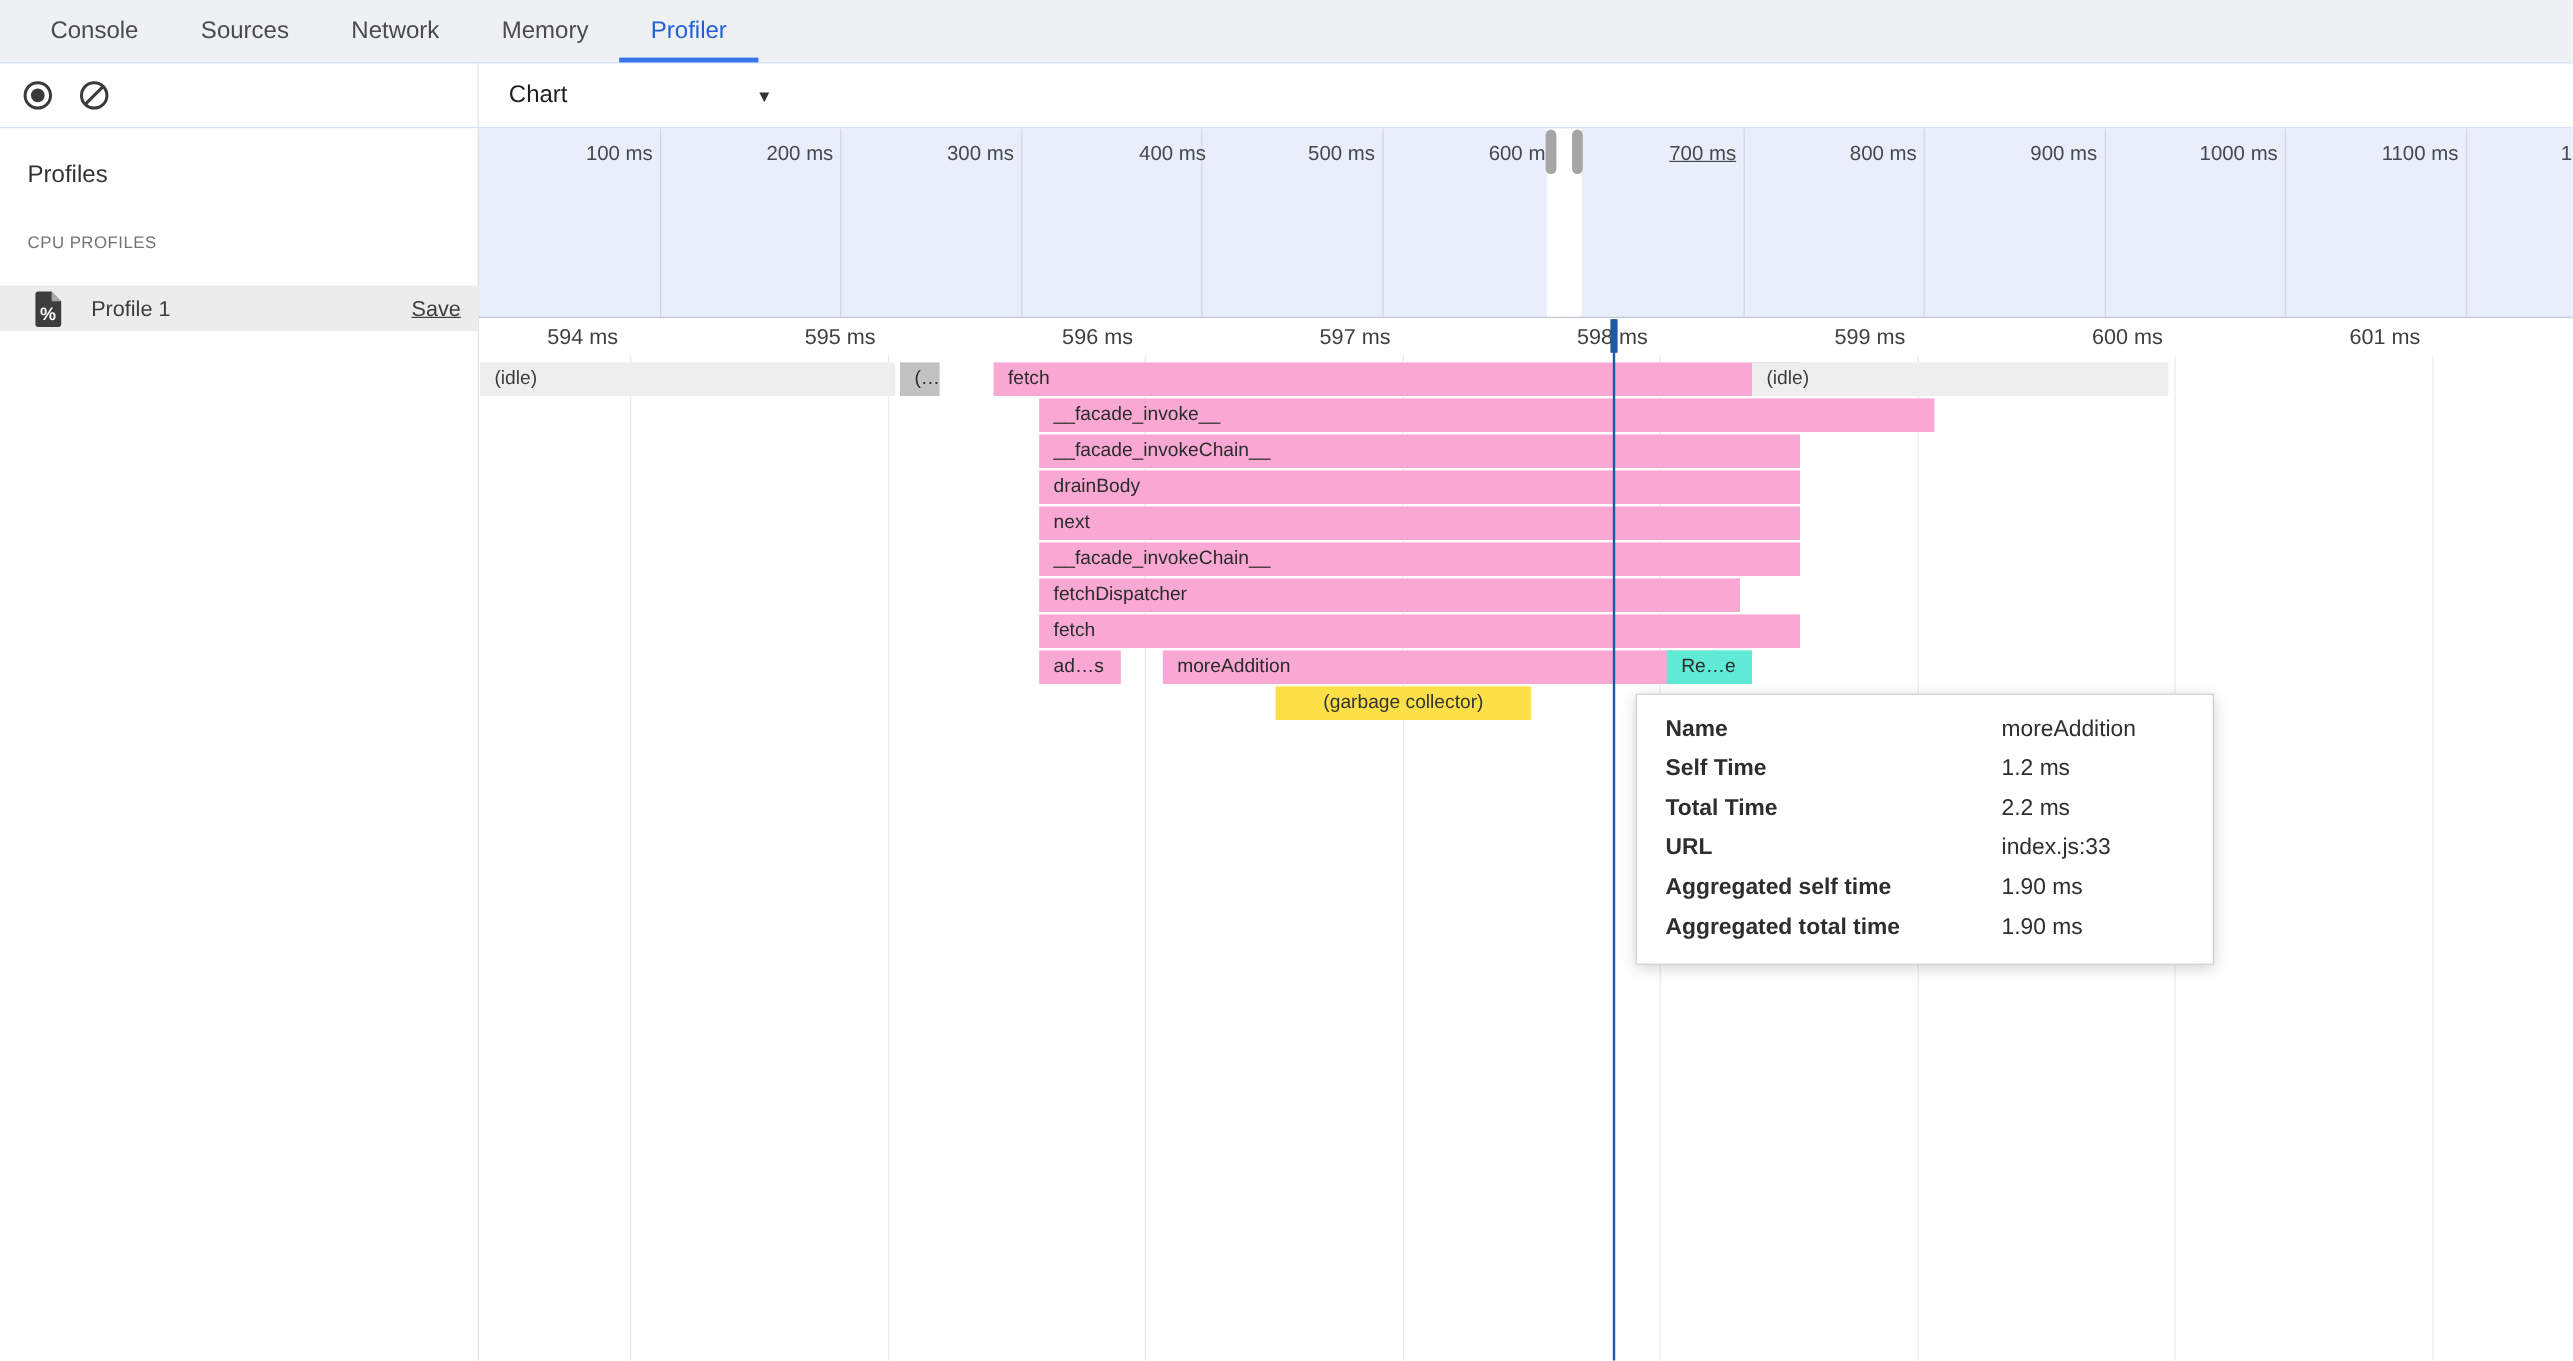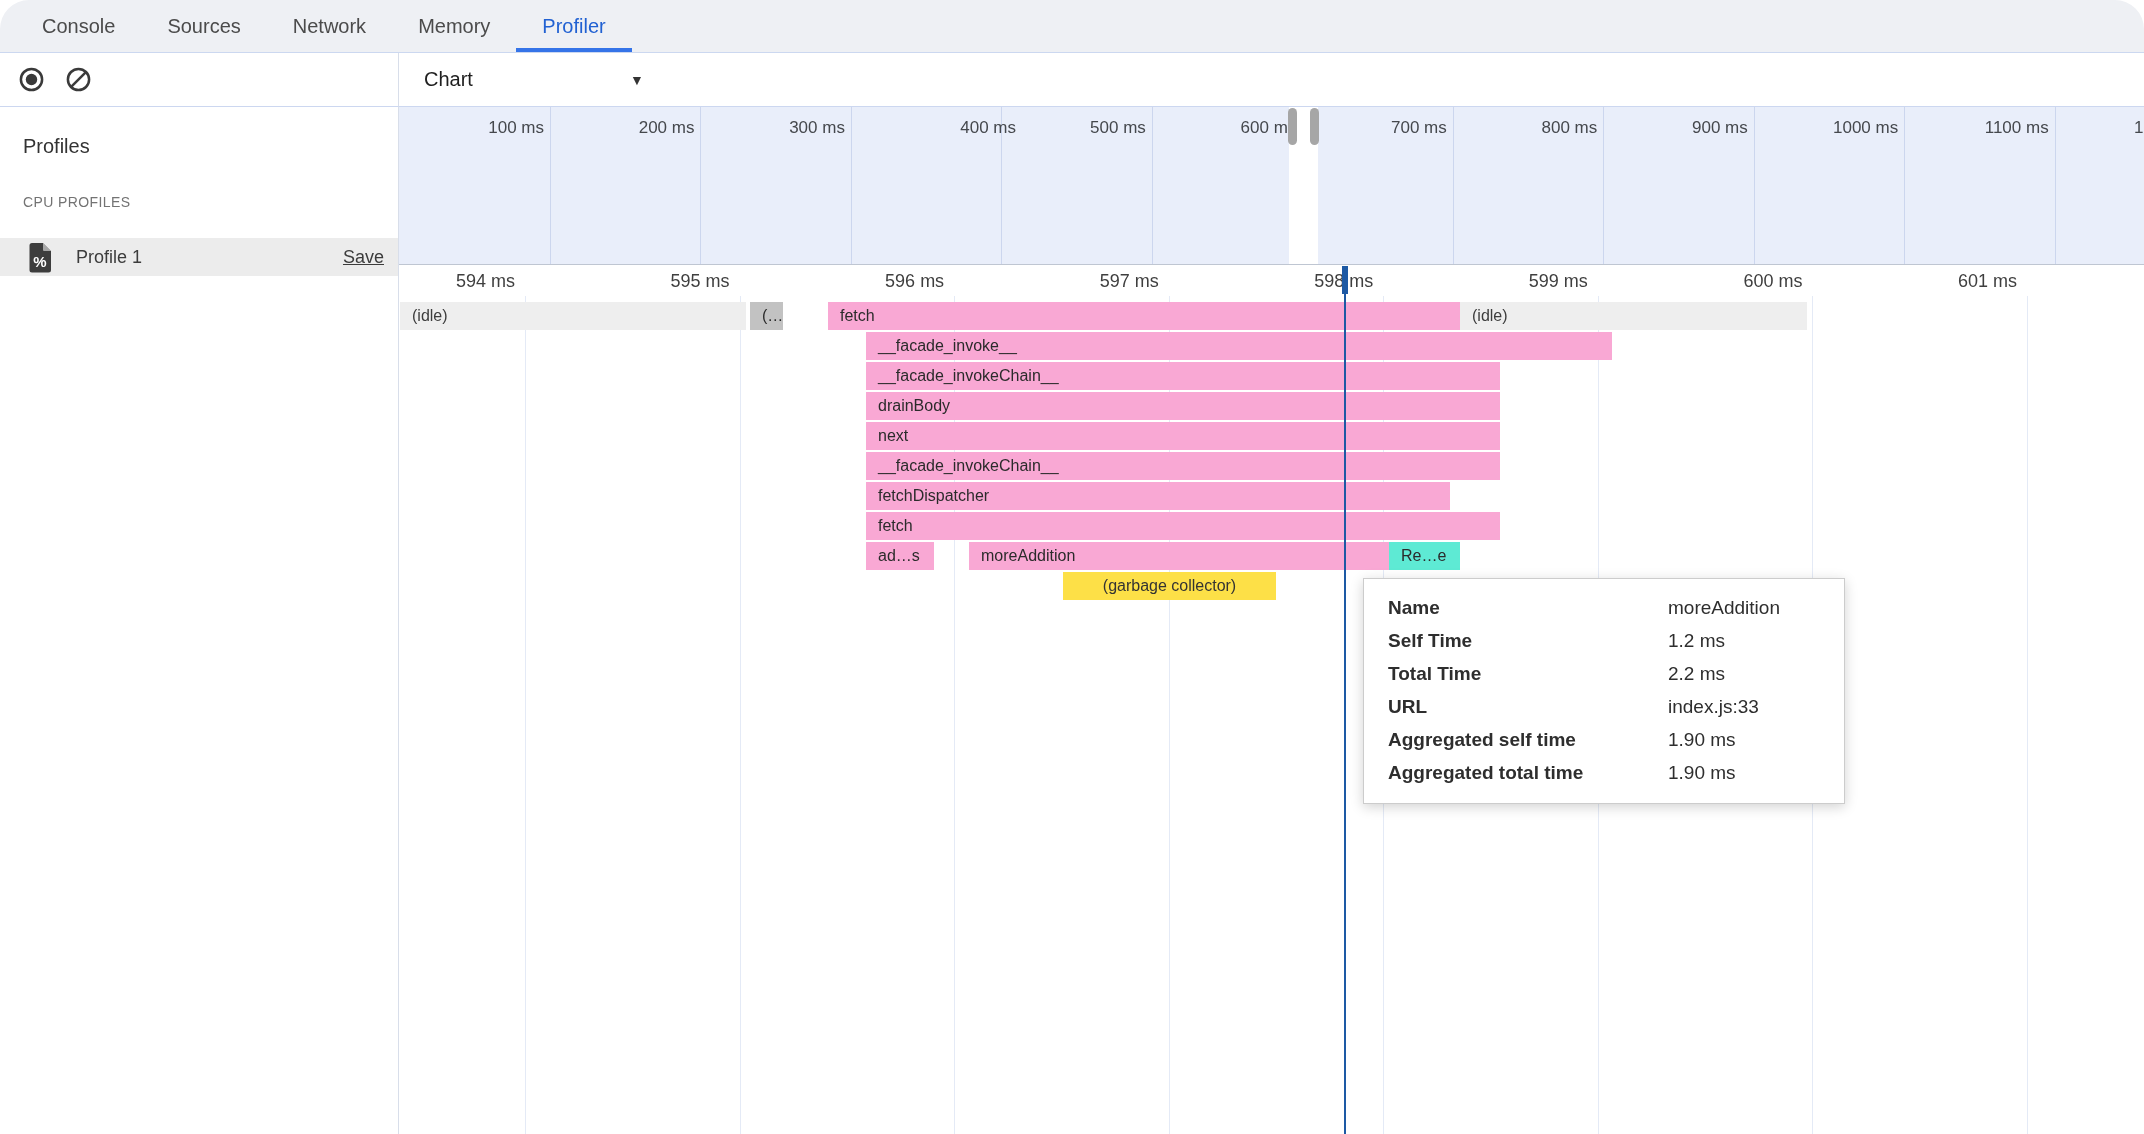--- a/index.html
+++ b/index.html
@@ -1,17 +1,17 @@
 <!DOCTYPE html>
 <html><head>
 <meta charset="utf-8">
 <style>
   html,body{margin:0;padding:0;background:#fff;}
   .app{position:relative;width:2144px;height:1134px;overflow:hidden;background:#fff;
-       font-family:"Liberation Sans",sans-serif;border-radius:29px;-webkit-font-smoothing:antialiased;}
+       font-family:"Liberation Sans",sans-serif;-webkit-font-smoothing:antialiased;}
 
   
   .tabbar{position:absolute;left:0;top:0;width:100%;height:53px;background:#eef0f4;
           border-bottom:1px solid #ccd8f0;box-sizing:border-box;display:flex;align-items:stretch;padding-left:16px;}
   .tab{padding:0 26px;font-size:20px;color:#4b4b4b;line-height:52px;position:relative;white-space:nowrap;}
   .tab.active{color:#2161d2;}
   .tab.active::after{content:"";position:absolute;left:0;right:0;bottom:0;height:4px;background:#3574e8;}
 
   
   .side-toolbar{position:absolute;left:0;top:53px;width:399px;height:54px;background:#fff;
@@ -113,27 +113,27 @@
   </div>
 
   <div class="overview">
       <div class="ov-line" style="left: 150.97px;"></div>
       <div class="ov-label" style="left: -5.03px;">100 ms</div>
       <div class="ov-line" style="left: 301.44px;"></div>
       <div class="ov-label" style="left: 145.44px;">200 ms</div>
       <div class="ov-line" style="left: 451.91px;"></div>
       <div class="ov-label" style="left: 295.91px;">300 ms</div>
       <div class="ov-line" style="left: 602.38px;"></div>
-      <div class="ov-label" style="left: 467px;">400 ms</div>
+      <div class="ov-label" style="left: 456px;">400 ms</div>
       <div class="ov-line" style="left: 752.85px;"></div>
       <div class="ov-label" style="left: 596.85px;">500 ms</div>
       <div class="ov-line" style="left: 903.32px;"></div>
       <div class="ov-label" style="left: 747.32px;">600 ms</div>
       <div class="ov-line" style="left: 1053.79px;"></div>
-      <div class="ov-label" style="left: 897.79px;">700 ms</div>
+      <div class="ov-label" style="left: 897.79px; text-decoration: underline;">700 ms</div>
       <div class="ov-line" style="left: 1204.26px;"></div>
       <div class="ov-label" style="left: 1048.26px;">800 ms</div>
       <div class="ov-line" style="left: 1354.73px;"></div>
       <div class="ov-label" style="left: 1198.73px;">900 ms</div>
       <div class="ov-line" style="left: 1505.2px;"></div>
       <div class="ov-label" style="left: 1349.2px;">1000 ms</div>
       <div class="ov-line" style="left: 1655.67px;"></div>
       <div class="ov-label" style="left: 1499.67px;">1100 ms</div>
       <div class="ov-label" style="left: 1650.14px;">1200 ms</div>
       <div class="ov-selection" style="left: 890px; width: 29px;"></div>

